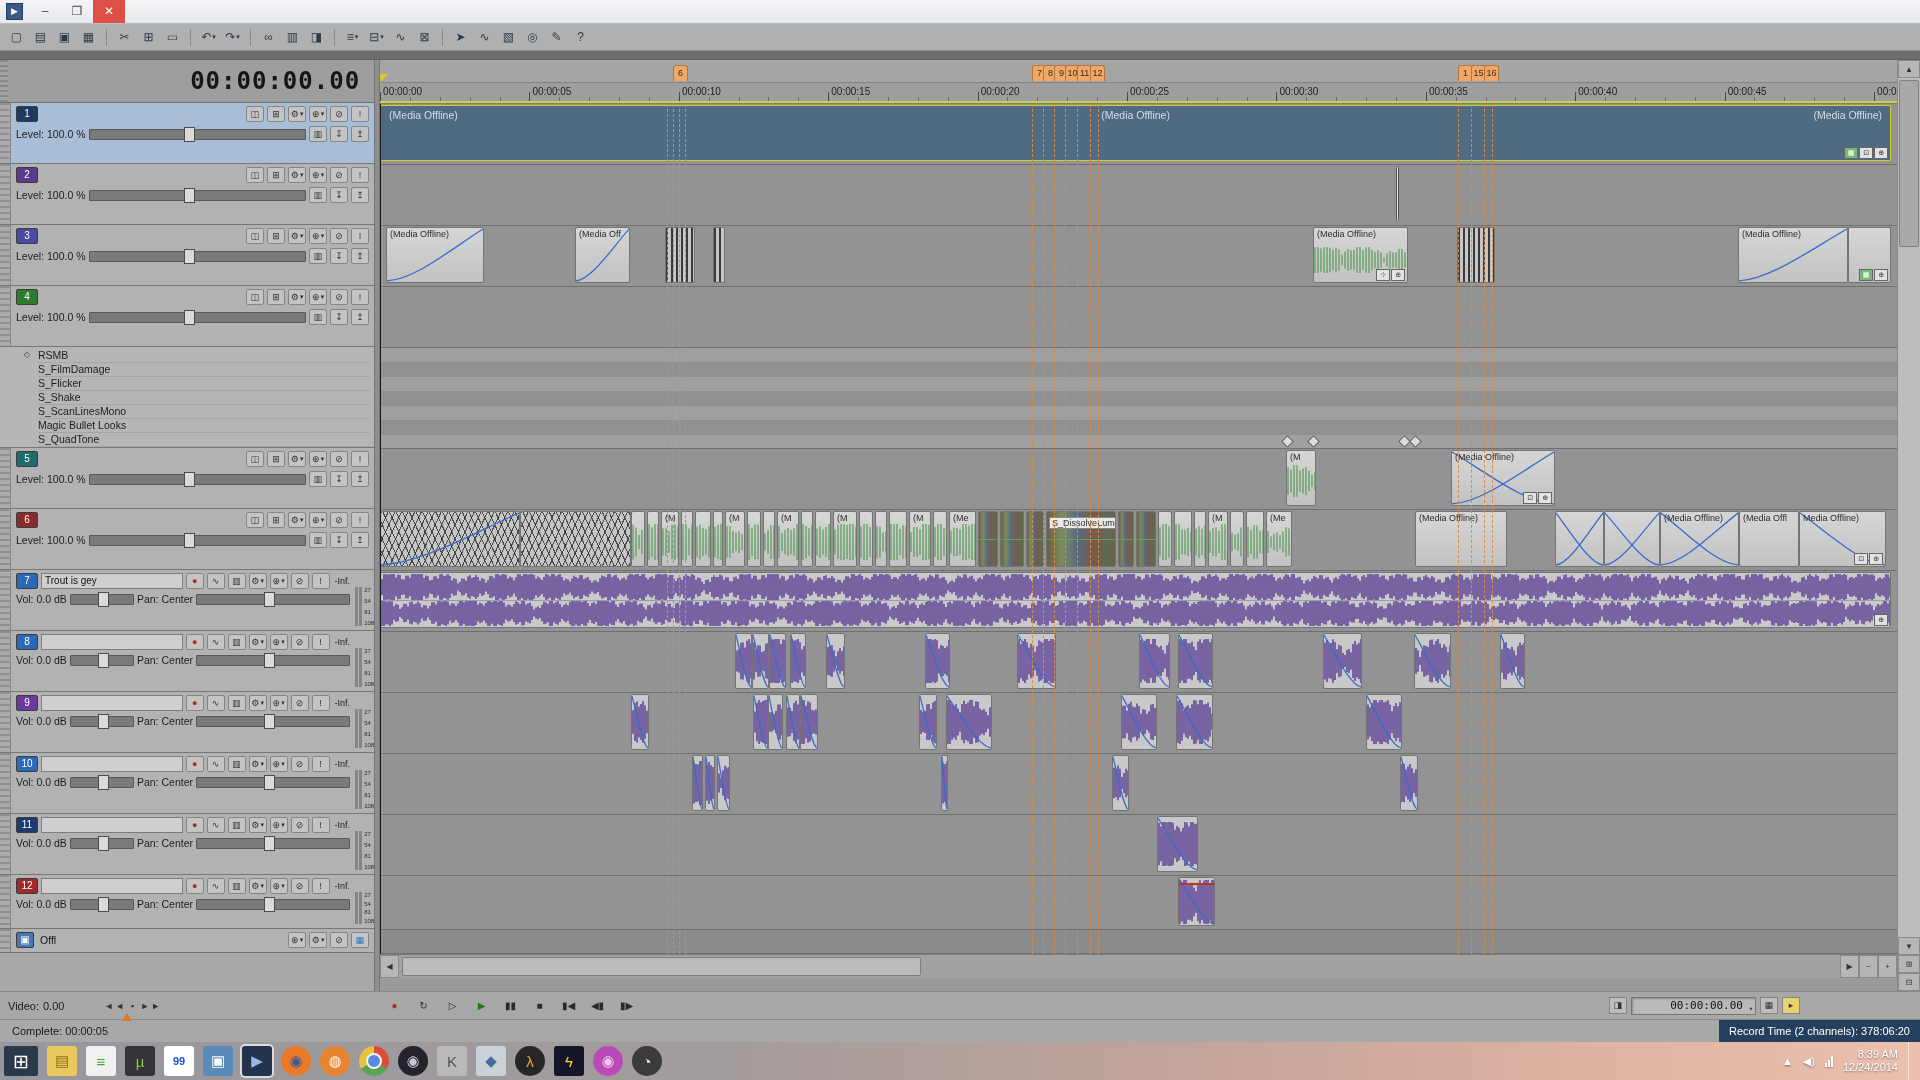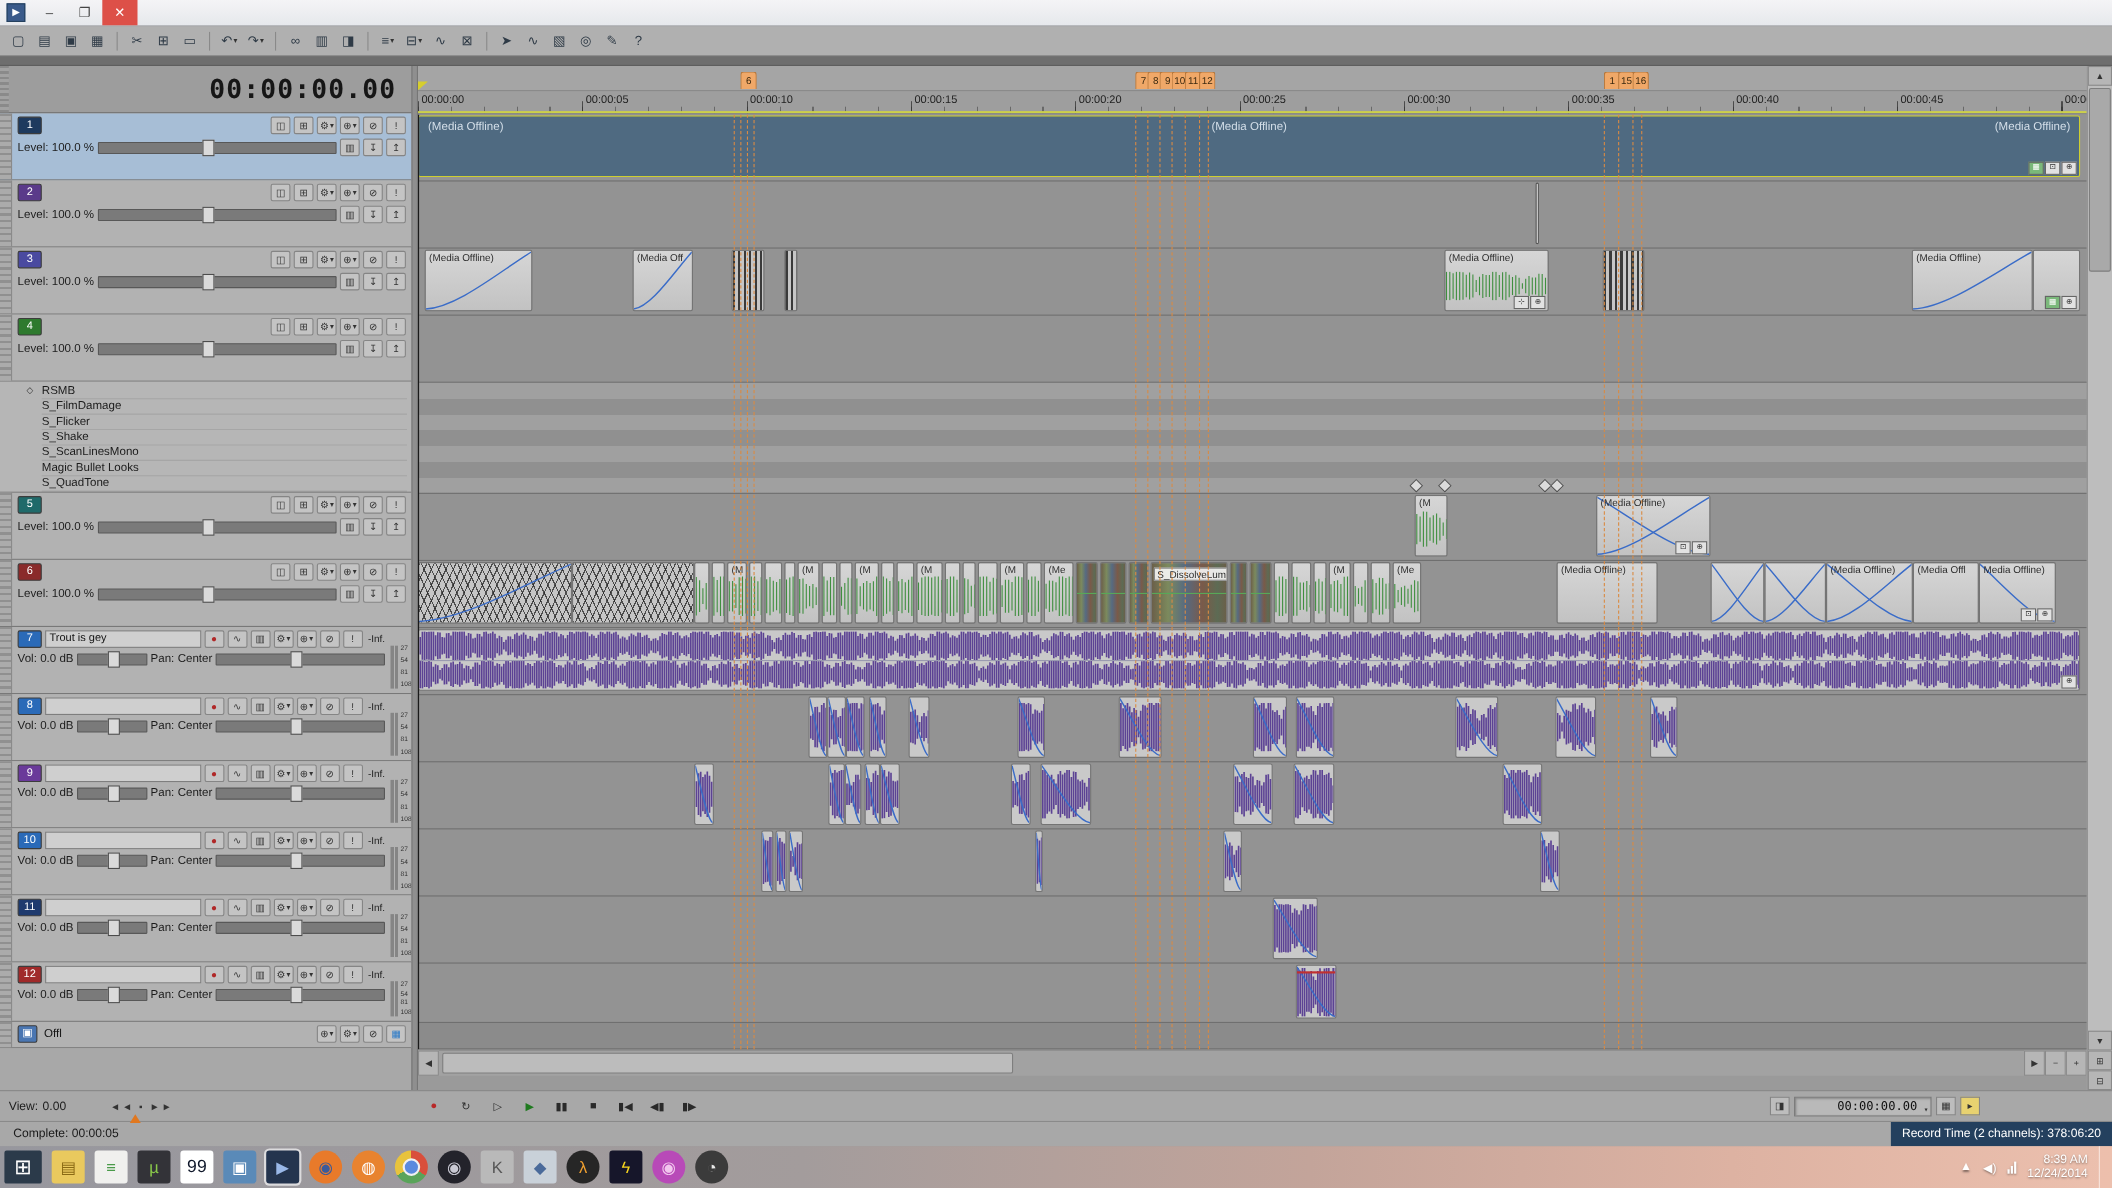--- a/index.html
+++ b/index.html
@@ -1137,21 +1137,21 @@
             <div class="clip c-gray" style="left: 1280px; width: 79px;">
               <div class="clab">(Media Offline)</div>
               <svg viewBox="0 0 100 100" preserveAspectRatio="none" class="fadesvg">
                 <path d="M0 98 C30 95 70 35 100 2" vector-effect="non-scaling-stroke"></path>
                 <path d="M0 2 C30 35 70 95 100 98" vector-effect="non-scaling-stroke"></path>
               </svg>
             </div>
             <div class="clip c-gray" style="left: 1359px; width: 60px;">
               <div class="clab">(Media Offl</div>
             </div>
-            <div class="clip c-gray" style="left: 1419px; width: 70px;">
+            <div class="clip c-gray" style="left: 1419px; width: 87px;">
               <div class="clab">Media Offline)</div>
               <svg viewBox="0 0 100 100" preserveAspectRatio="none" class="fadesvg">
                 <path d="M0 2 C30 35 70 95 100 98" vector-effect="non-scaling-stroke"></path>
               </svg>
               <div class="eicons">
                 <span class="ei">⊡</span>
                 <span class="ei">⊕</span>
               </div>
             </div>
           </div>
@@ -1454,21 +1454,21 @@
         <div class="vthumb"></div>
       </div>
       <div class="sbtn">▼</div>
       <div class="sbtn">⊞</div>
       <div class="sbtn">⊟</div>
     </div>
   </div>
 
   <div class="transportbar">
     <div class="tleft">
-      <span class="ratelab">View:</span>
+      <span class="ratelab">Video:</span>
       <span class="ratelab">0.00</span>
       <span class="scrub">◄◄ ▪ ►►
         <span class="tri"></span>
       </span>
     </div>
     <div id="transport-buttons" style="display: flex;">
         <div class="pbtn" style="color: rgb(184, 40, 40);">●</div>
         <div class="pbtn">↻</div>
         <div class="pbtn">▷</div>
         <div class="pbtn" style="color: rgb(31, 122, 31);">▶</div>
@@ -1493,21 +1493,21 @@
     <span class="st-left">Complete: 00:00:05</span>
     <span class="st-right">Record Time (2 channels): 378:06:20</span>
   </div>
 
   <div class="taskbar">
     <span id="tb-icons" style="display:flex;align-items:center;gap:9px;">
         <div class="ticon start" style="background: rgb(43, 58, 74); color: rgb(255, 255, 255);">⊞</div>
         <div class="ticon" style="background: rgb(233, 201, 94); color: rgb(138, 106, 20);">▤</div>
         <div class="ticon" style="background: rgb(240, 240, 238); color: rgb(74, 154, 74);">≡</div>
         <div class="ticon" style="background: rgb(51, 51, 56); color: rgb(138, 201, 74);">µ</div>
-        <div class="ticon" style="background: rgb(255, 255, 255); color: #0f172a; font-size: 16px; font-weight: normal;">99</div>
+        <div class="ticon" style="background: rgb(255, 255, 255); color: #1d4ed8; font-size: 11px; font-weight: bold;">99</div>
         <div class="ticon" style="background: rgb(90, 138, 184); color: rgb(255, 255, 255);">▣</div>
         <div class="ticon active" style="background: rgb(36, 52, 78); color: rgb(154, 184, 232);">▶</div>
         <div class="ticon round" style="background: rgb(232, 122, 42); color: rgb(58, 90, 154);">◉</div>
         <div class="ticon round" style="background: rgb(232, 131, 47); color: rgb(255, 255, 255);">◍</div>
         <div class="ticon round chrome-icon" style="color: rgb(255, 255, 255);"></div>
         <div class="ticon round" style="background: rgb(35, 35, 43); color: rgb(201, 201, 212);">◉</div>
         <div class="ticon" style="background: rgb(185, 185, 185); color: rgb(85, 85, 85);">K</div>
         <div class="ticon" style="background: rgb(201, 209, 217); color: rgb(74, 106, 154);">◆</div>
         <div class="ticon round" style="background: rgb(38, 38, 38); color: rgb(240, 160, 48);">λ</div>
         <div class="ticon" style="background: rgb(22, 22, 42); color: rgb(246, 212, 30);">ϟ</div>

